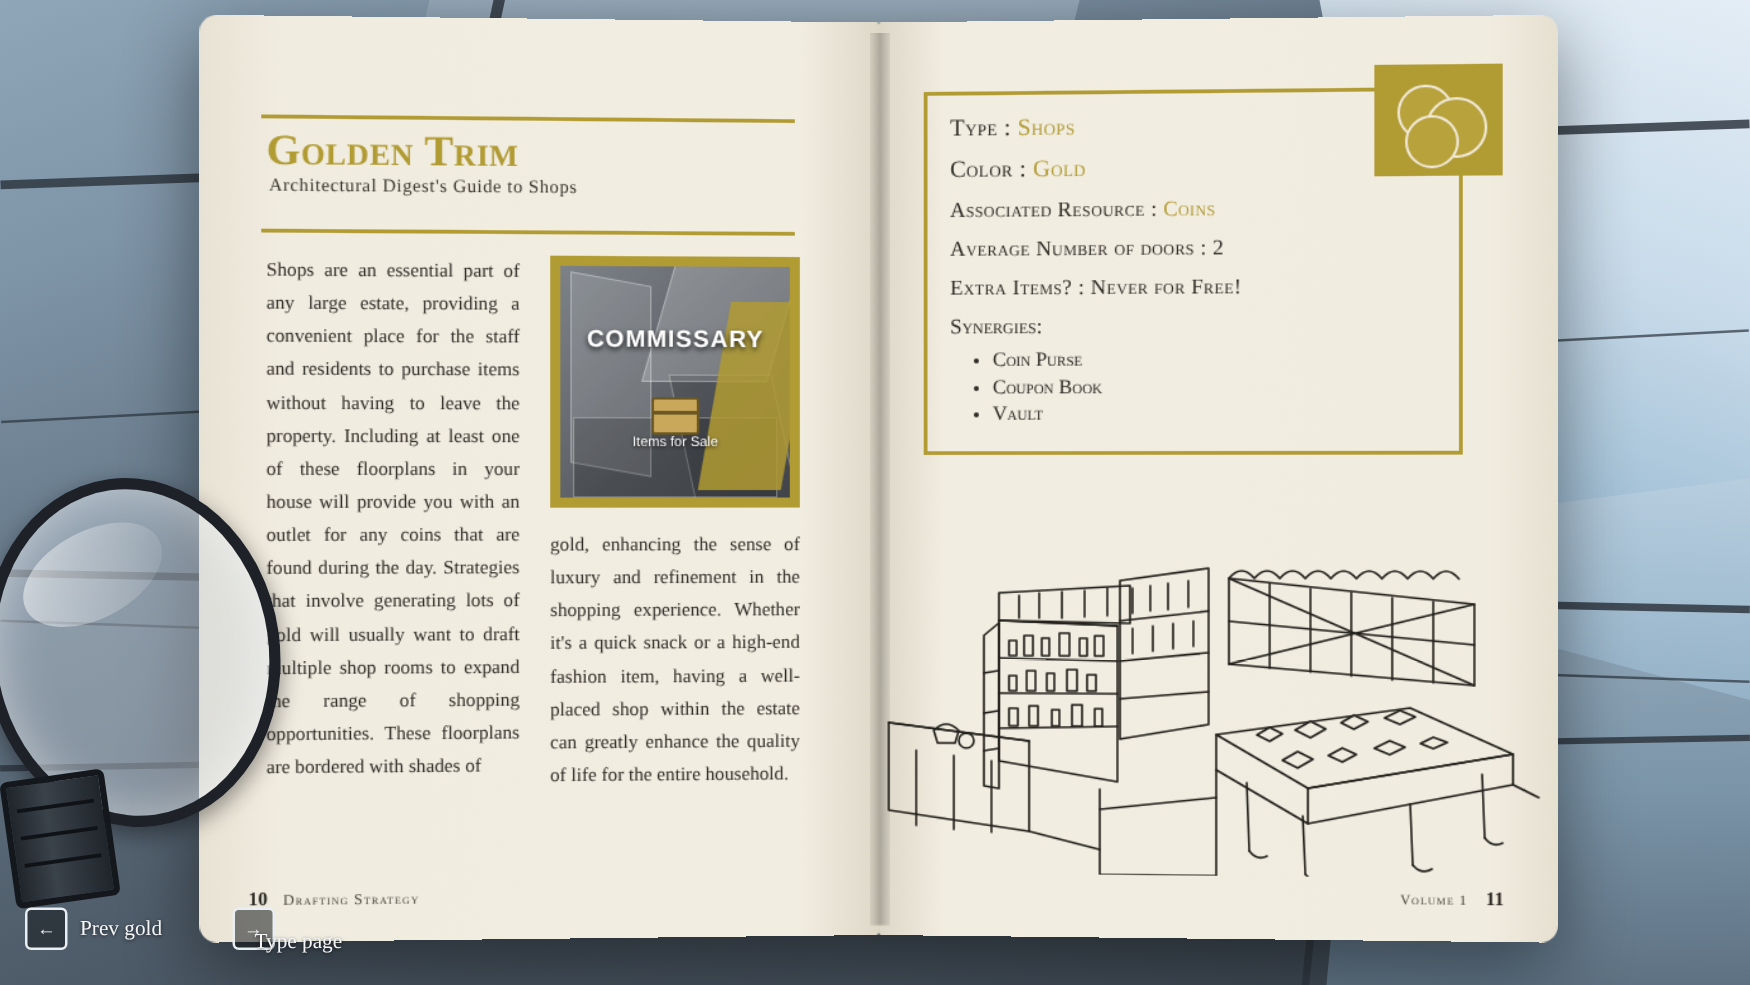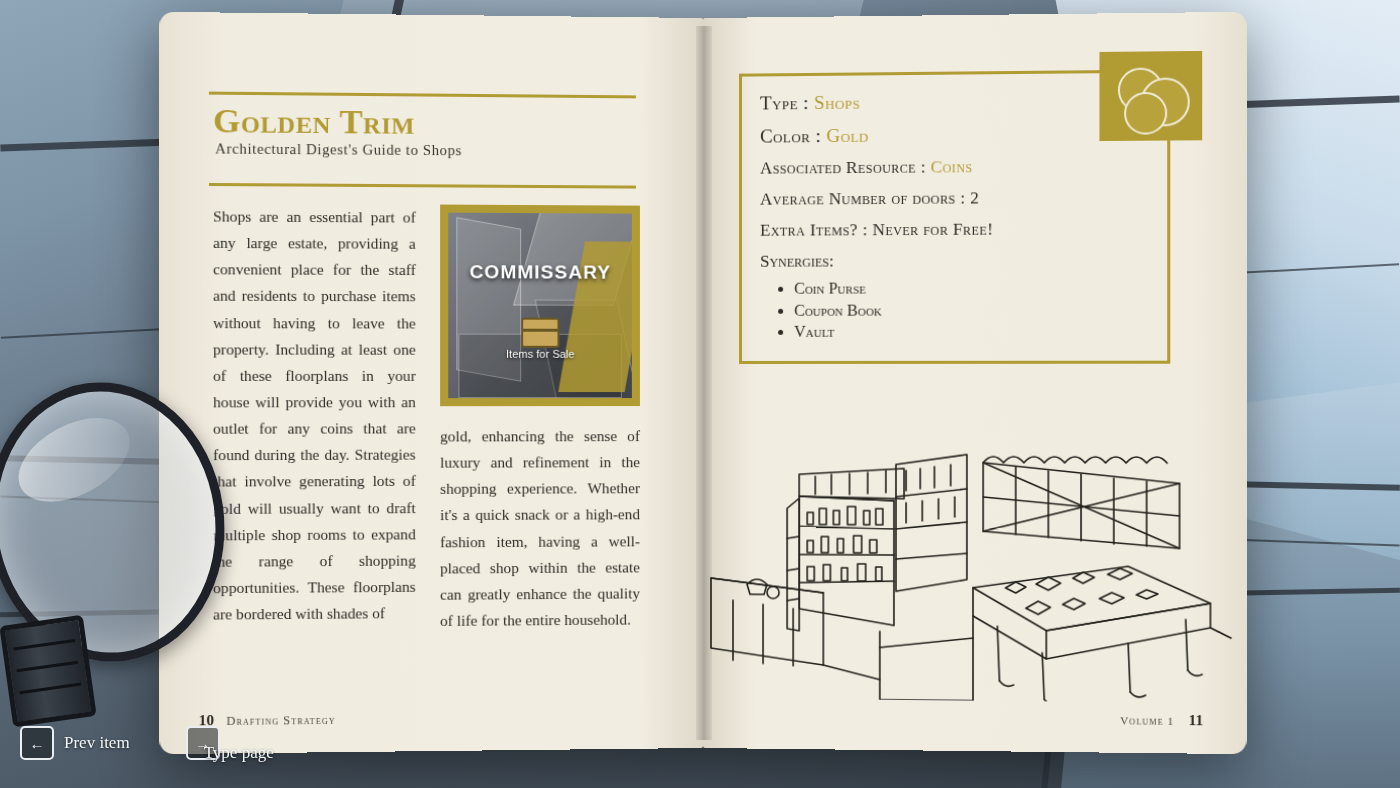--- a/index.html
+++ b/index.html
@@ -559,21 +559,21 @@
     <div class="handle">
       <div class="handle-line" style="top:18px;"></div>
       <div class="handle-line" style="top:40px;"></div>
       <div class="handle-line" style="top:62px;"></div>
     </div>
   </div>
 
   <div class="navbar">
     <div class="nav-item">
       <span class="key">←</span>
-      <span class="nav-label">Prev item</span>
+      <span class="nav-label">Prev gold</span>
     </div>
     <div class="nav-item second">
       <span class="key">→</span>
       <span class="nav-label">Type page</span>
     </div>
   </div>
 
 </div>
 
 </body></html>

